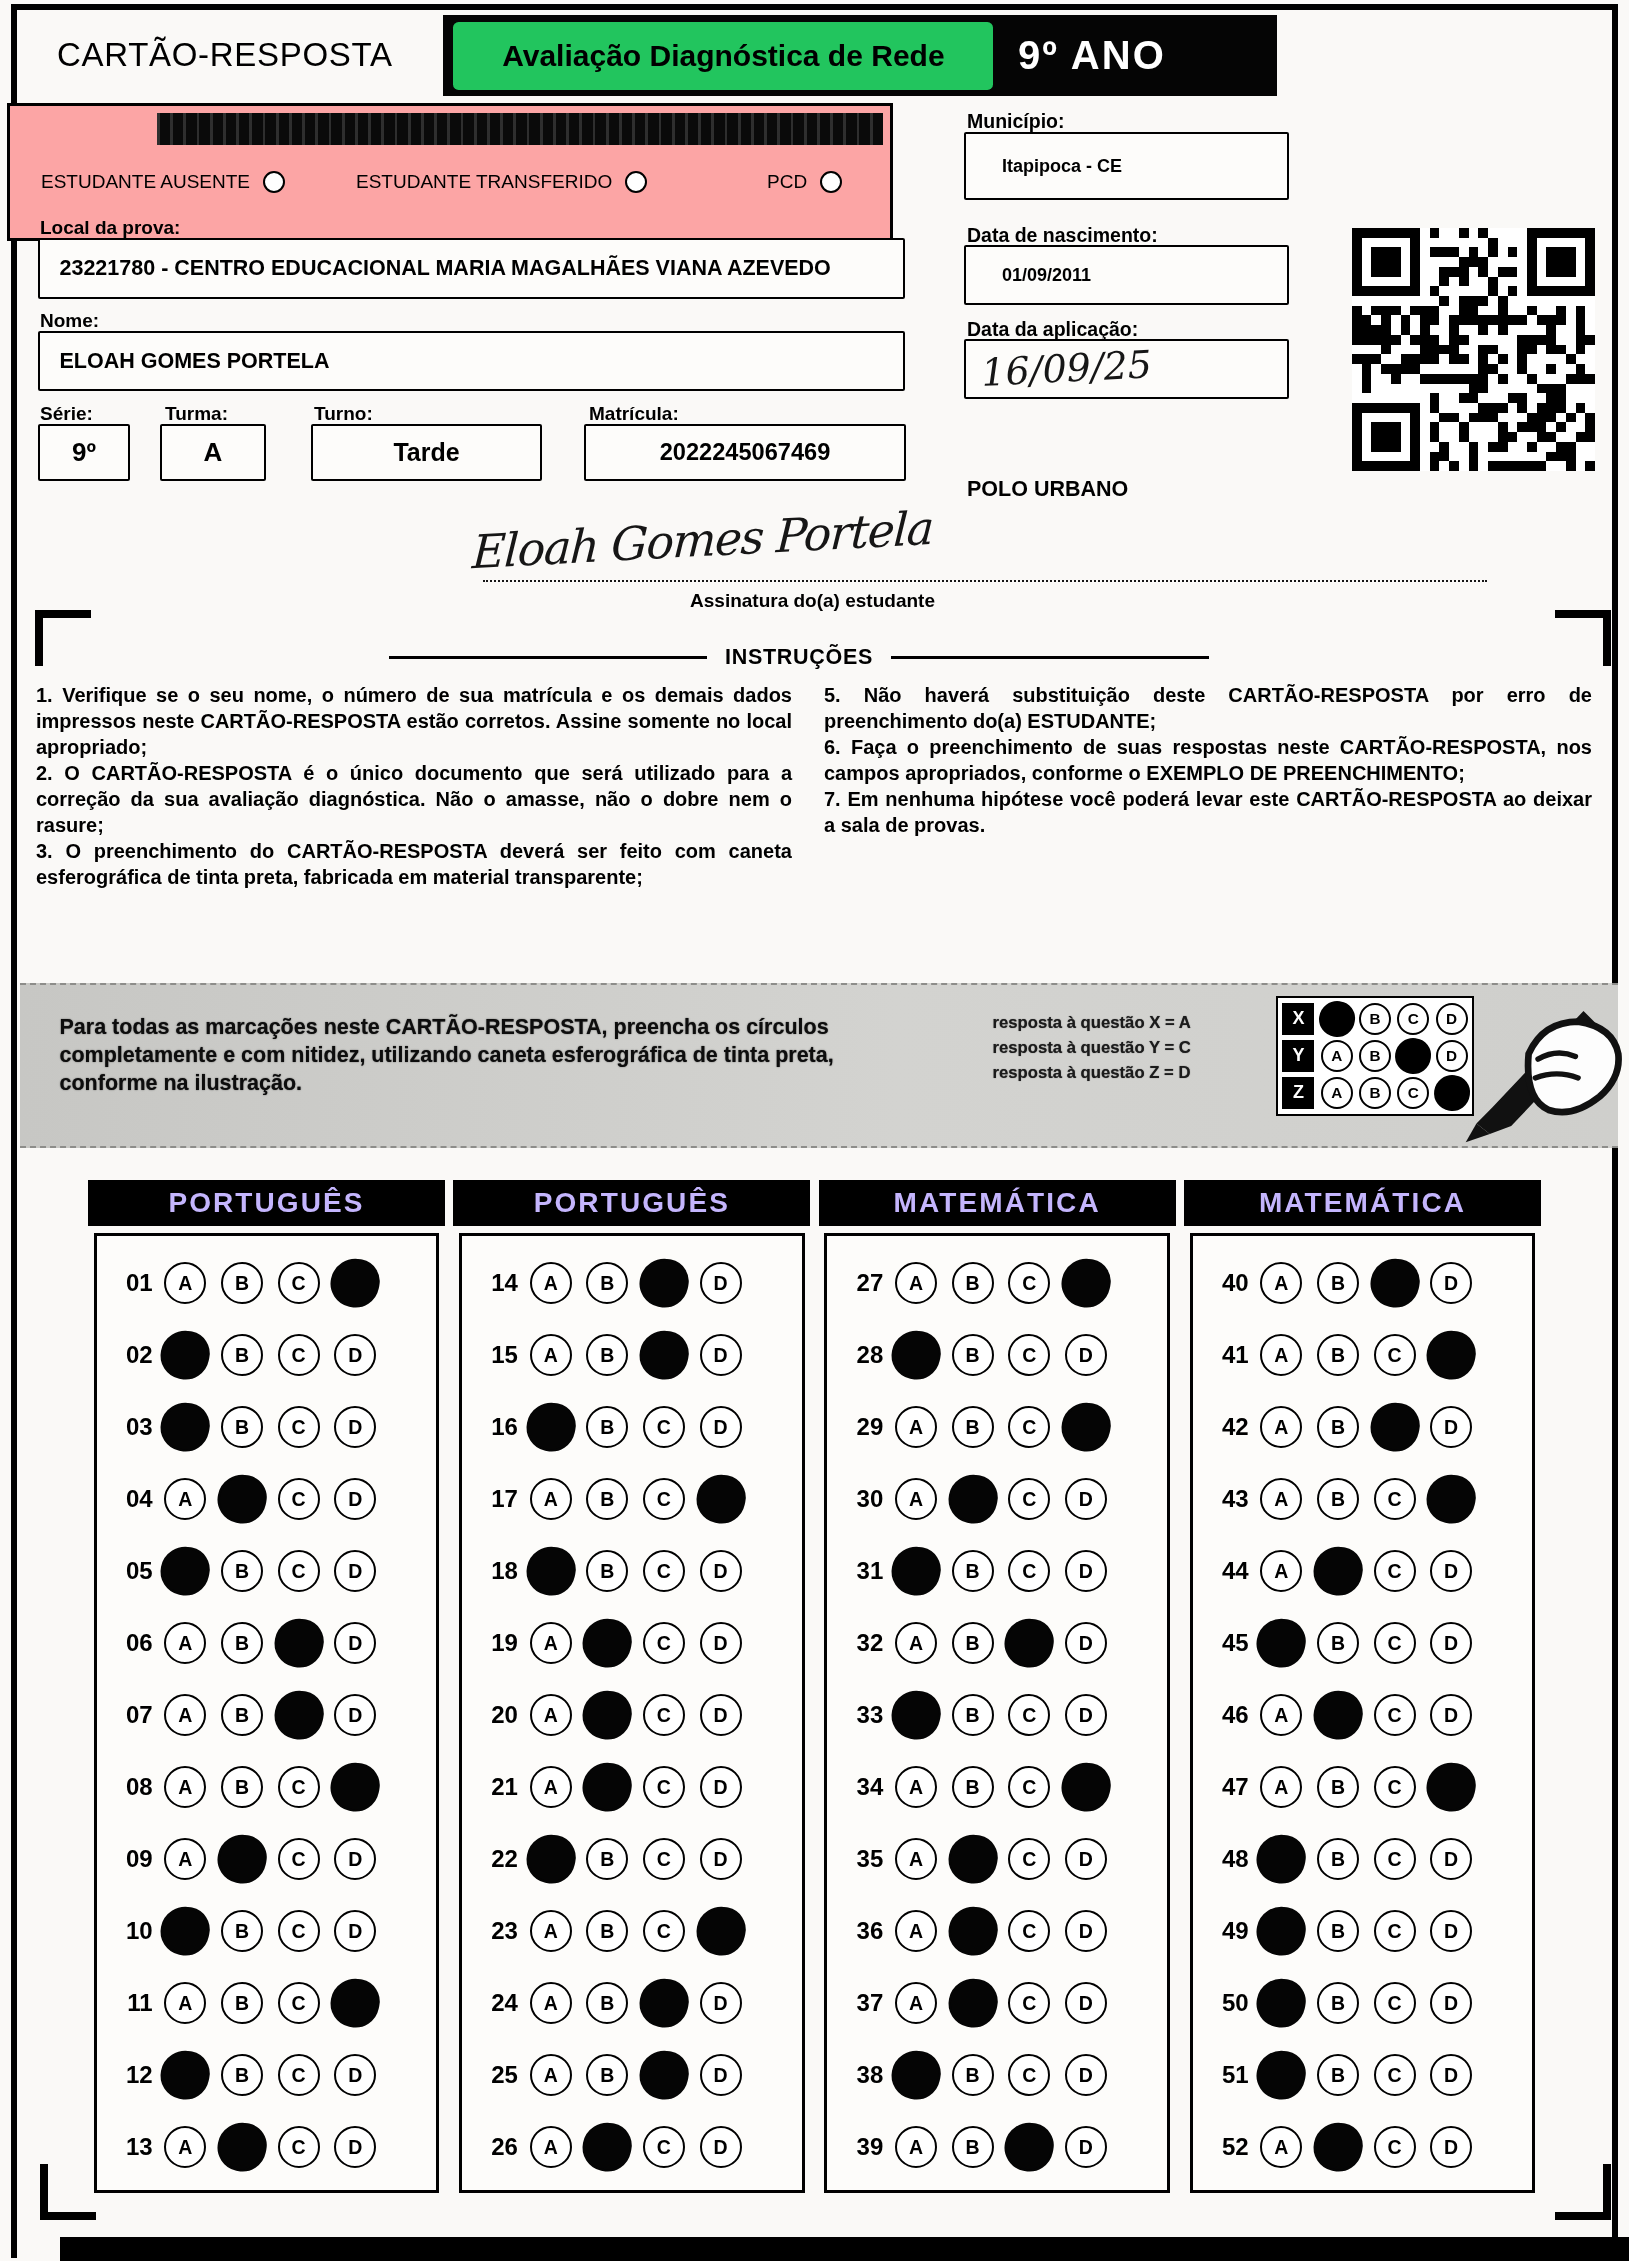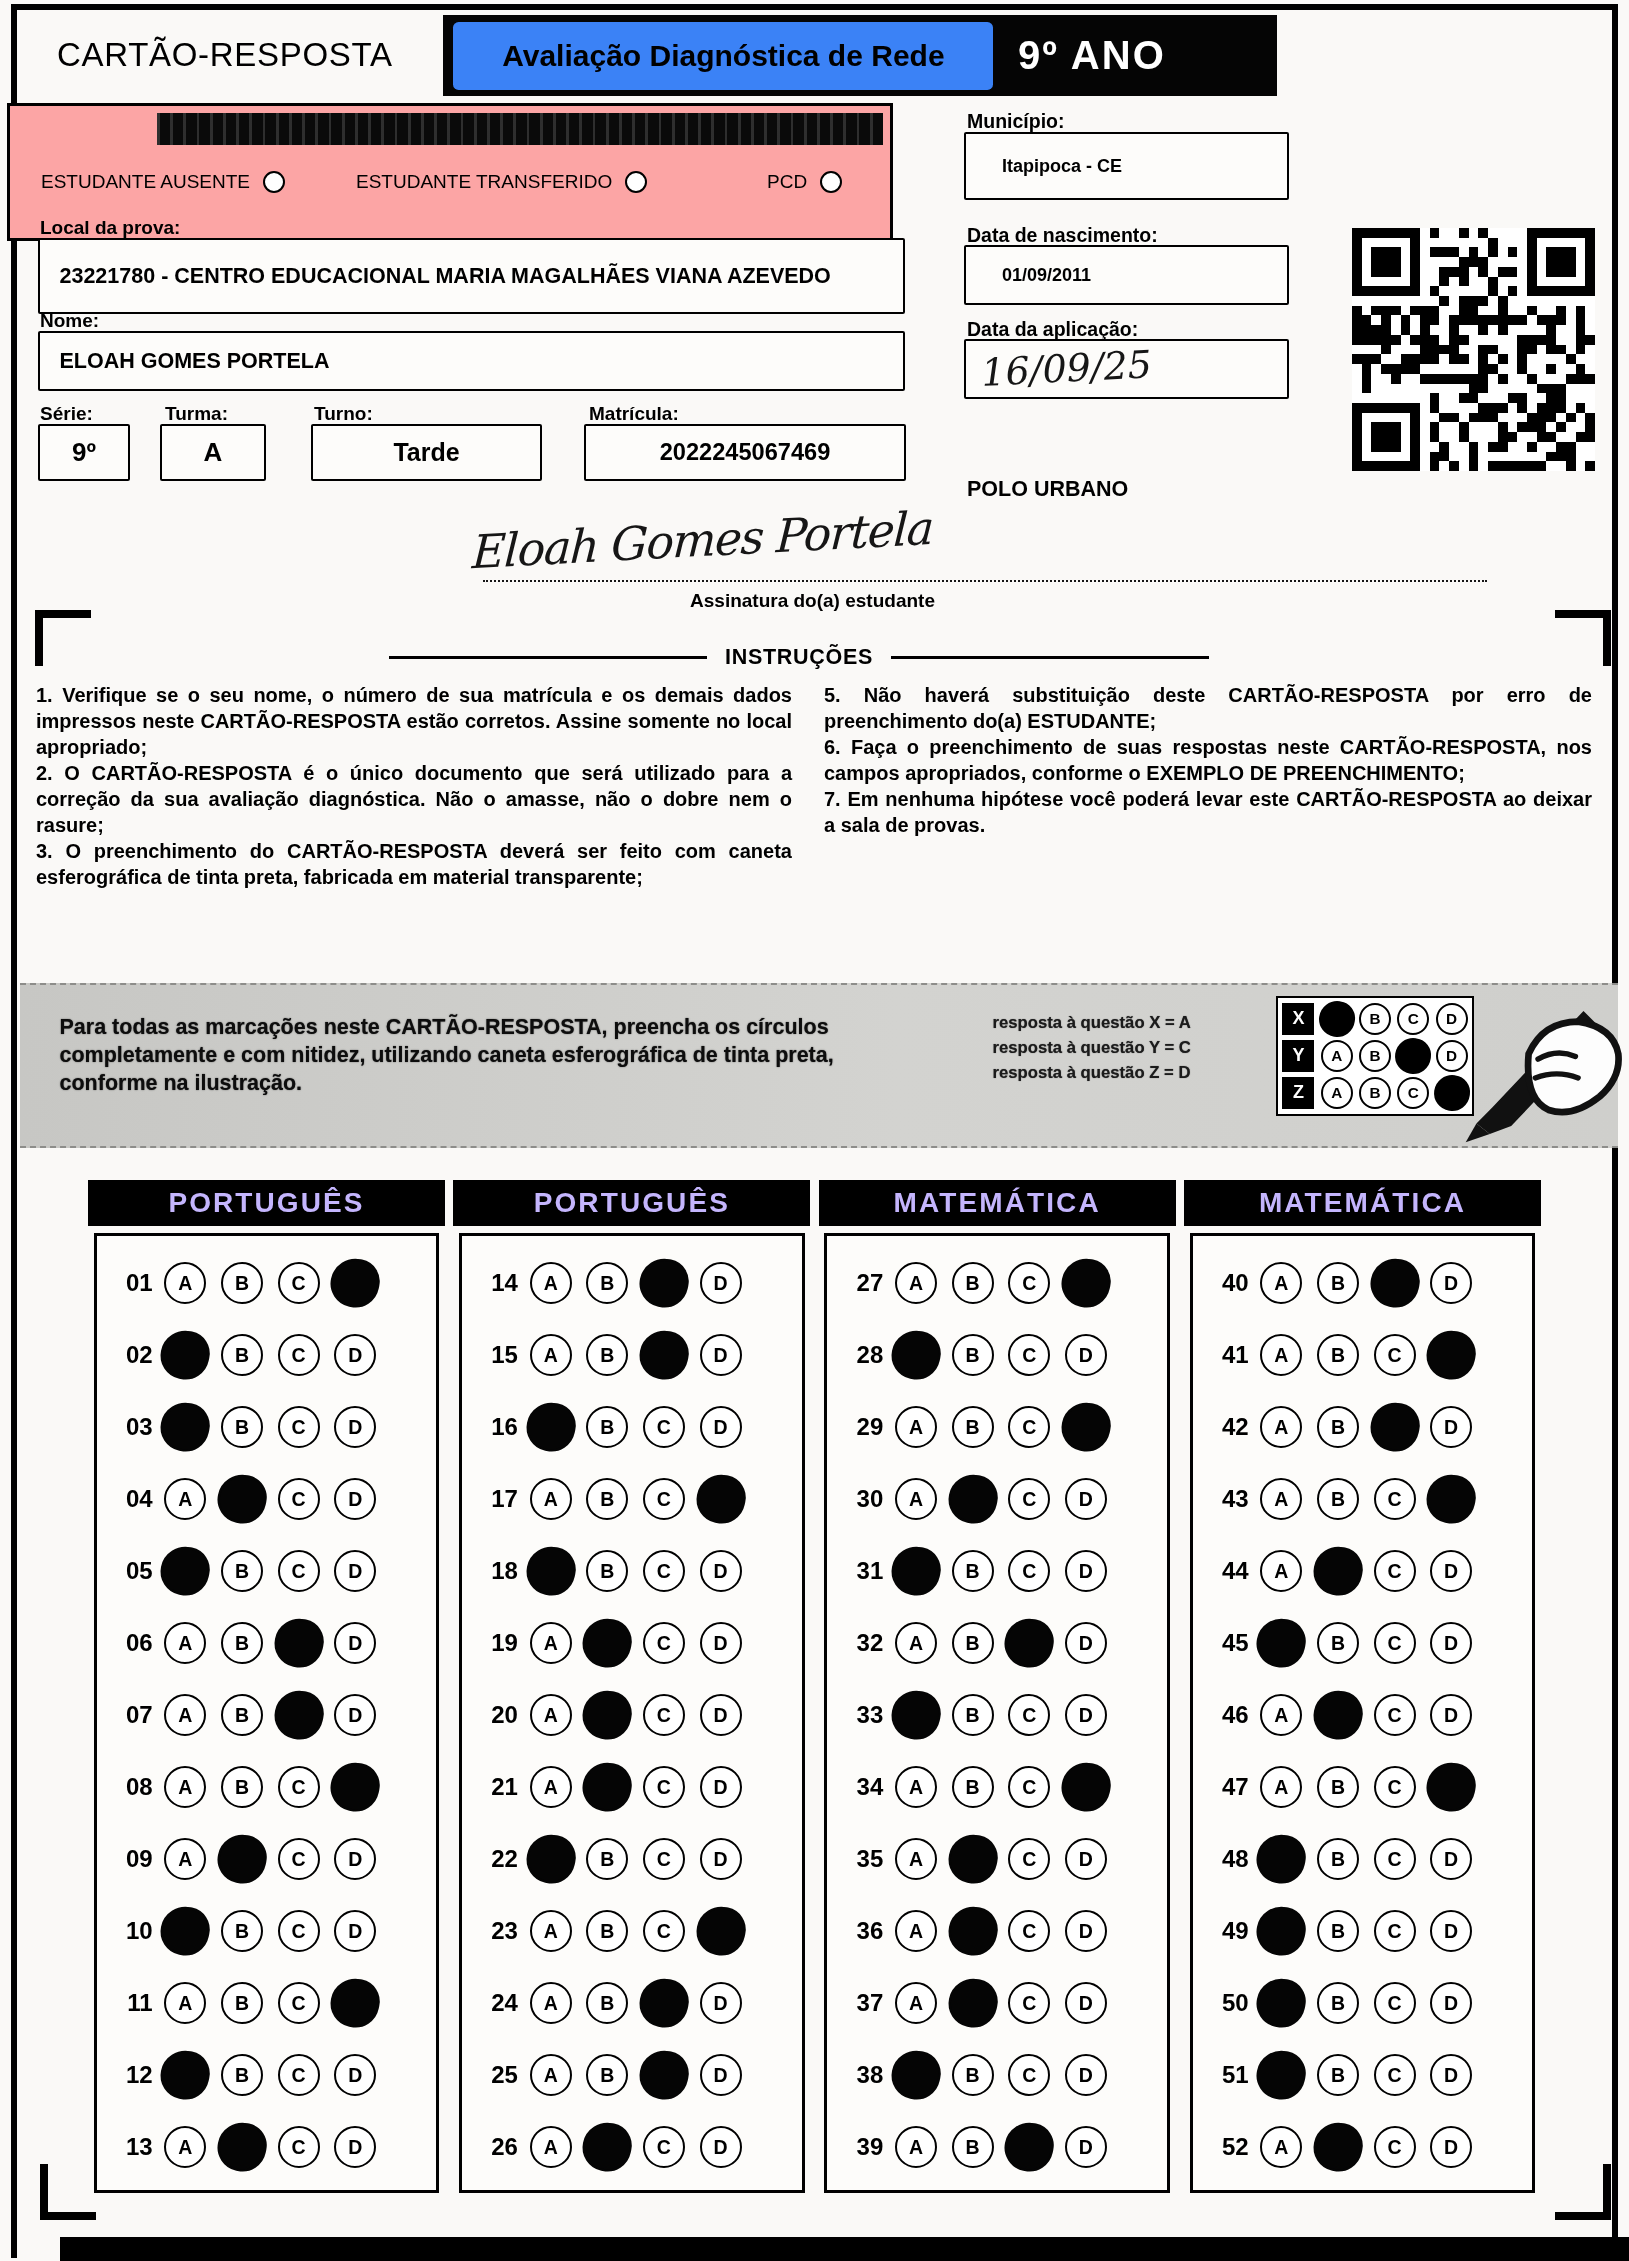--- a/index.html
+++ b/index.html
@@ -9,21 +9,21 @@
 
   
   .b-top    { position:absolute; left:11px;  top:4.2px;    width:1606px; height:5.6px;  background:#000; }
   .b-left   { position:absolute; left:11px;  top:4.2px;    width:5.6px;    height:2254px; background:#000; }
   .b-right  { position:absolute; left:1612px; top:4.2px;   width:5.6px;    height:2254px; background:#000; }
   .bottom-bar { position:absolute; left:60px; top:2237px; width:1569px; height:24px; background:#000; }
 
   
   .hdr-card-title { position:absolute; left:57px; top:36px; font-size:33px; font-weight:normal; letter-spacing:0.7px; }
   .hdr-band { position:absolute; left:443px; top:15.3px; width:834px; height:81px; background:#050505; }
-  .hdr-white-box { position:absolute; left:10.4px; top:6.3px; width:540px; height:68px; background:#3b82f6; border-radius:5.6px;
+  .hdr-white-box { position:absolute; left:10.4px; top:6.3px; width:540px; height:68px; background:#22c55e; border-radius:5.6px;
                    display:flex; align-items:center; justify-content:center; font-size:30px; font-weight:bold; }
   .hdr-grade { position:absolute; left:575px; top:0; height:81px; line-height:81px; color:#fff;
                font-size:40px; font-weight:bold; letter-spacing:2.1px; white-space:nowrap; }
 
   
   .form-box { position:absolute; left:7px; top:103px; width:886px; height:138px; border:3.5px solid #000; background:#fca5a5; }
   .redacted { position:absolute; left:147px; top:7px; width:726px; height:32px; background:#0a0a0a;
               background-image:repeating-linear-gradient(90deg, rgba(140,140,140,.28) 0 2.8px, transparent 2.8px 13.2px); }
   .status-group { position:absolute; display:flex; align-items:center; gap:12.5px; font-size:19px; }
   .status-circle { width:22px; height:22px; border:2.1px solid #000; border-radius:50%; background:#fff; display:inline-block; }
@@ -127,21 +127,21 @@
       <span>ESTUDANTE TRANSFERIDO</span>
       <span class="status-circle"></span>
     </div>
     <div class="status-group" style="left:757px; top:65px;">
       <span>PCD</span>
       <span class="status-circle"></span>
     </div>
   </div>
 
   <div class="field-label" style="left:40px; top:217px;">Local da prova:</div>
-  <div class="field-box fb-left" style="left:38px; top:238px; width:867px; height:76px;">23221780 - CENTRO EDUCACIONAL MARIA MAGALHÃES VIANA AZEVEDO</div>
+  <div class="field-box fb-left" style="left:38px; top:238px; width:867px; height:61px;">23221780 - CENTRO EDUCACIONAL MARIA MAGALHÃES VIANA AZEVEDO</div>
 
   <div class="field-label" style="left:40px; top:310px;">Nome:</div>
   <div class="field-box fb-left" style="left:38px; top:331px; width:867px; height:60px;">ELOAH GOMES PORTELA</div>
 
   <div class="field-label" style="left:40px; top:403px;">Série:</div>
   <div class="field-label" style="left:165px; top:403px;">Turma:</div>
   <div class="field-label" style="left:314px; top:403px;">Turno:</div>
   <div class="field-label" style="left:589px; top:403px;">Matrícula:</div>
 
   <div class="field-box fb-center" style="left:38px; top:424px; width:92px; height:57px;">9º</div>

